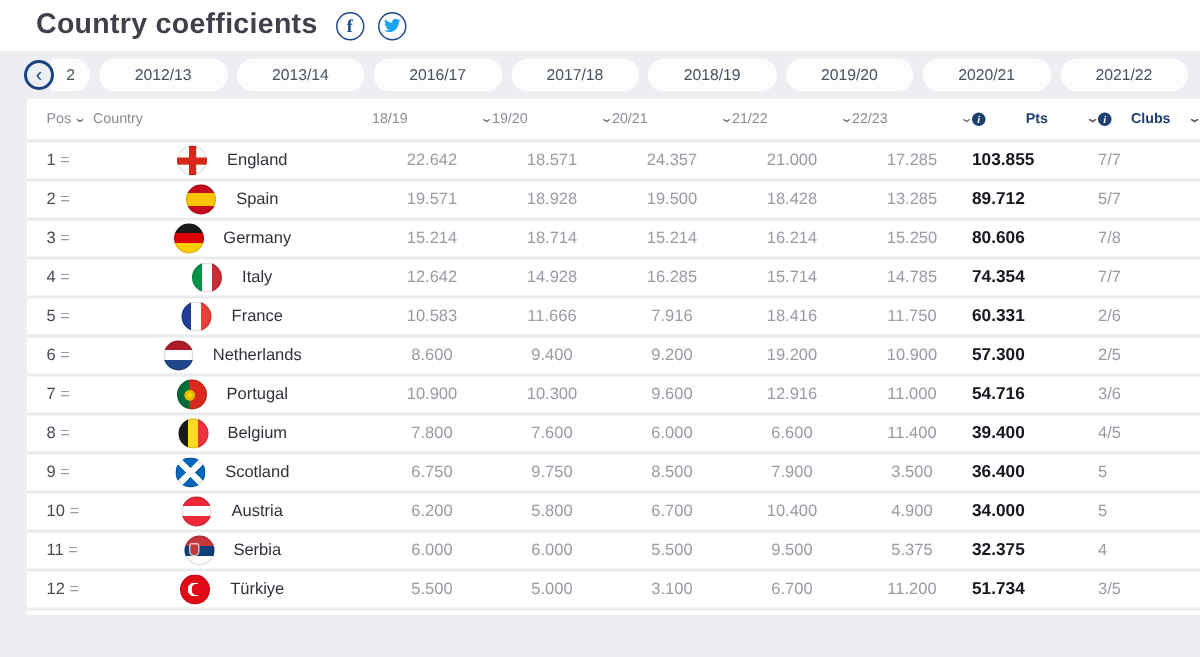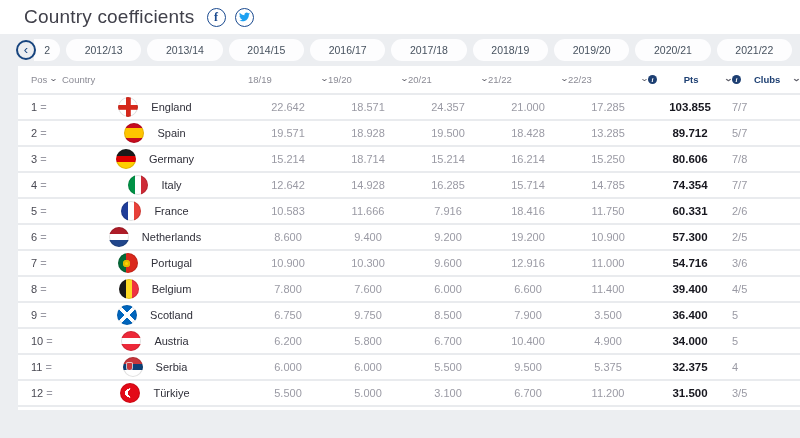--- a/index.html
+++ b/index.html
@@ -1,21 +1,21 @@
 <!DOCTYPE html>
 <html><head>
 <meta charset="utf-8">
 <style>
   * { margin:0; padding:0; box-sizing:border-box; }
   html,body { width:800px; height:438px; overflow:hidden;
     font-family:"Liberation Sans", sans-serif; background:#eceef1; }
 
   
   .top { height:34px; background:#ffffff; display:flex; align-items:center; padding-left:24px; }
-  .page-title { font-size:19px; color:#40404a; font-weight:400; letter-spacing:.2px; }
+  .page-title { font-size:19px; color:#40404a; font-weight:700; letter-spacing:.2px; }
   .share { display:flex; align-items:center; gap:9px; margin-left:12px; }
   .share-btn { width:19px; height:19px; border-radius:50%; border:1.5px solid #1a4a8f;
     display:flex; align-items:center; justify-content:center; background:#fff; cursor:pointer; }
   .fb-glyph { font-size:12px; font-weight:bold; color:#1a4a8f; font-family:"Liberation Serif",serif; line-height:1; }
   .tw-glyph svg { display:block; }
 
   
   .season-nav { height:32px; display:flex; align-items:center; padding:0 8px 0 16px; position:relative; }
   .nav-circle { width:20px; height:20px; border-radius:50%; background:transparent;
     display:flex; align-items:center; justify-content:center; flex:0 0 auto; cursor:pointer;
@@ -38,21 +38,21 @@
   .th .caret { font-size:8px; color:#5e5e68; transform:scaleX(1.4); margin-top:-2px; }
   .th.navy { color:#1d3f72; font-weight:bold; }
   .info-dot { width:9px; height:9px; border-radius:50%; background:#1d3f72; color:#fff;
     font-size:7px; display:inline-flex; align-items:center; justify-content:center;
     font-family:"Liberation Serif",serif; font-style:italic; }
   .trow { border-top:2px solid #e9ebee; cursor:default; }
   .pos-cell { padding-left:13px; font-size:11px; color:#4a4a54; }
   .pos-cell .eq { color:#9a9aa4; margin-left:3px; }
   .country-cell { display:flex; align-items:center; gap:13px; font-size:11px; color:#30303a;justify-content:center; }
   .num-cell { text-align:center; font-size:11px; color:#9a9aa4; }
-  .pts-cell { text-align:center; font-size:11.5px; color:#17171f; font-weight:bold; }
+  .pts-cell { font-size:11.5px; color:#17171f; font-weight:bold; }
   .clubs-cell { text-align:left; font-size:11px; color:#9a9aa4; }
   .bottom-sliver { height:5px; background:#fff; border-top:2px solid #e9ebee; margin-left:18px; width:782px; }
 
   
   .flag { width:20px; height:20px; border-radius:50%; flex:0 0 auto;
     box-shadow:inset 0 0 0 1px rgba(0,0,0,.12); background:#ccc; position:relative; overflow:hidden; }
   .flag-england { background:
     linear-gradient(#d5281b 0 0) center/100% 24% no-repeat,
     linear-gradient(#d5281b 0 0) center/24% 100% no-repeat, #fff; }
   .flag-spain { background:linear-gradient(180deg,#c60b1e 0 27%,#ffc400 27% 73%,#c60b1e 73%); }
@@ -93,21 +93,20 @@
 </div>
 
 <div class="season-nav">
   <span class="nav-circle nav-prev">
     <span>‹</span>
   </span>
   <span class="tabs" id="tabs">
       <span class="tab partial">2</span>
       <span class="tab">2012/13</span>
       <span class="tab">2013/14</span>
-      <span class="tab">2014/15</span>
       <span class="tab">2016/17</span>
       <span class="tab">2017/18</span>
       <span class="tab">2018/19</span>
       <span class="tab">2019/20</span>
       <span class="tab">2020/21</span>
       <span class="tab">2021/22</span>
     </span>
 
 </div>
 
@@ -318,18 +317,18 @@
     <span class="pos-cell"><span class="pos-num">12</span><span class="eq">=</span></span>
     <span class="country-cell">
       <span class="flag flag-turkiye"></span>
       <span class="country-name">Türkiye</span>
     </span>
     <span class="num-cell s0">5.500</span>
     <span class="num-cell s1">5.000</span>
     <span class="num-cell s2">3.100</span>
     <span class="num-cell s3">6.700</span>
     <span class="num-cell s4">11.200</span>
-    <span class="pts-cell">31.500</span>
+    <span class="pts-cell">51.734</span>
     <span class="clubs-cell">3/5</span>
   </div>
     </div>
 </div>
 <div class="bottom-sliver"></div>
 
 </body></html>

